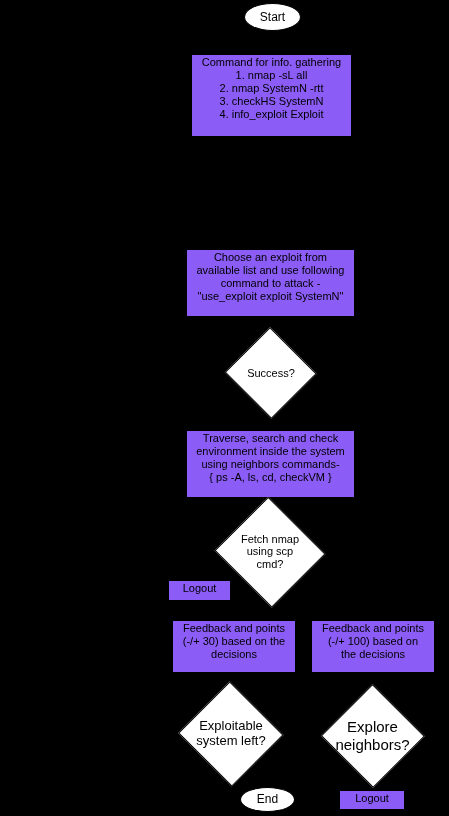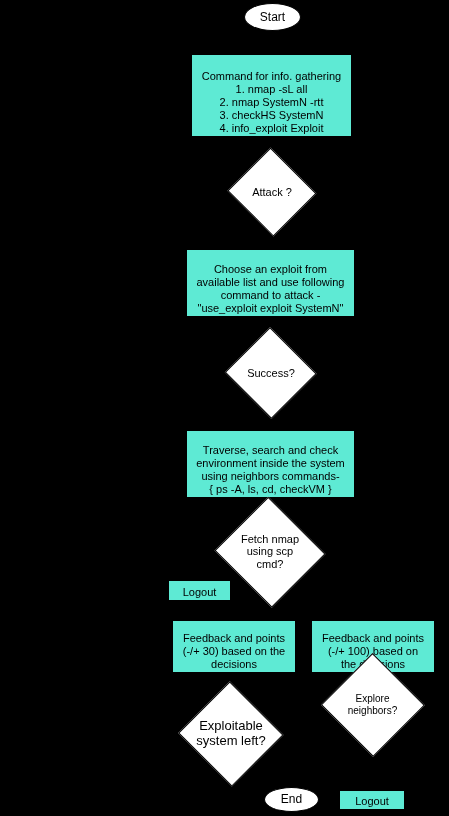--- a/index.html
+++ b/index.html
@@ -20,24 +20,24 @@
   
   .node {
     position: absolute;
     box-sizing: border-box;
     color: #000000;
     text-align: center;
     line-height: 1.18;
     white-space: pre-line;
   }
   .node.process {
-    background: #5eead4;
+    background: #8b5cf6;
     border: 1px solid #000000;
     display: flex;
-    align-items: flex-end;
+    align-items: flex-start;
     justify-content: center;
     padding: 1px 2px;
   }
   .node.terminal {
     background: #ffffff;
     border: 1px solid #000000;
     border-radius: 50%;
     display: flex;
     align-items: center;
     justify-content: center;
@@ -102,24 +102,20 @@
   </div>
 
   <div class="node process" style="left:191px; top:54px; width:161px; height:83px; font-size:11px;">
     <span>Command for info. gathering
 1. nmap -sL all
 2. nmap SystemN -rtt
 3. checkHS SystemN
 4. info_exploit Exploit</span>
   </div>
 
-  <div class="node decision" style="left:226px; top:149px; width:92px; height:86px; font-size:11px;">
-    <div class="dia-shape"></div>
-    <div class="dia-label">Attack ?</div>
-  </div>
 
   <div class="node decision" style="left:224px; top:328px; width:94px; height:90px; font-size:11px;">
     <div class="dia-shape"></div>
     <div class="dia-label">Success?</div>
   </div>
 
   <div class="node process" style="left:186px; top:249px; width:169px; height:68px; font-size:11px;">
     <span>Choose an exploit from
 available list and use following
 command to attack -
@@ -155,27 +151,27 @@
 (-/+ 100) based on
 the decisions</span>
   </div>
 
   <div class="node decision" style="left:177px; top:682px; width:108px; height:103px; font-size:13px;">
     <div class="dia-shape"></div>
     <div class="dia-label">Exploitable
 system left?</div>
   </div>
 
-  <div class="node decision" style="left:320px; top:653px; width:105px; height:103px; font-size:10px;">
+  <div class="node decision" style="left:320px; top:684px; width:105px; height:103px; font-size:15px;">
     <div class="dia-shape"></div>
     <div class="dia-label">Explore
 neighbors?</div>
   </div>
 
-  <div class="node terminal" style="left:264px; top:787px; width:55px; height:25px; font-size:12px;">
+  <div class="node terminal" style="left:240px; top:787px; width:55px; height:25px; font-size:12px;">
     <span>End</span>
   </div>
 
   <div class="node process" style="left:339px; top:790px; width:66px; height:20px; font-size:11px;">
     <span>Logout</span>
   </div>
 
 </div>
 
 </body></html>

